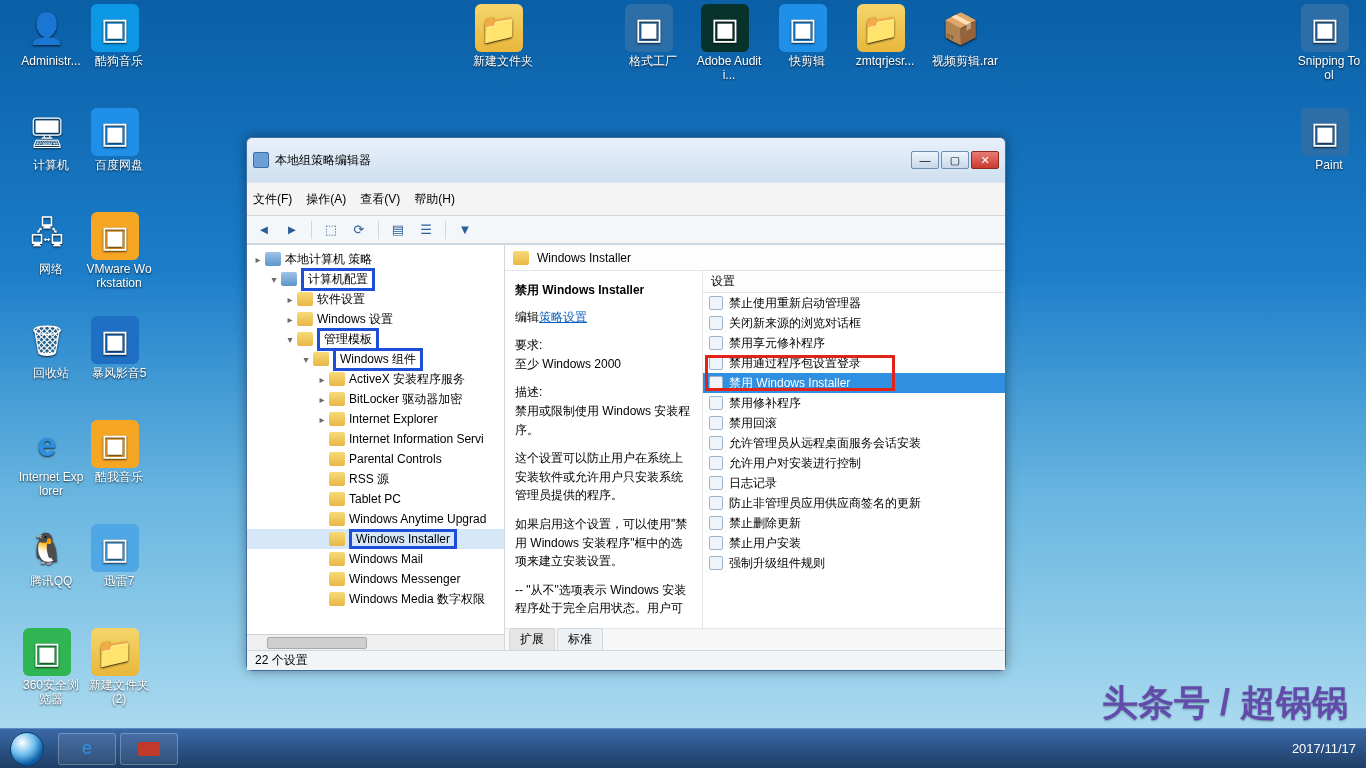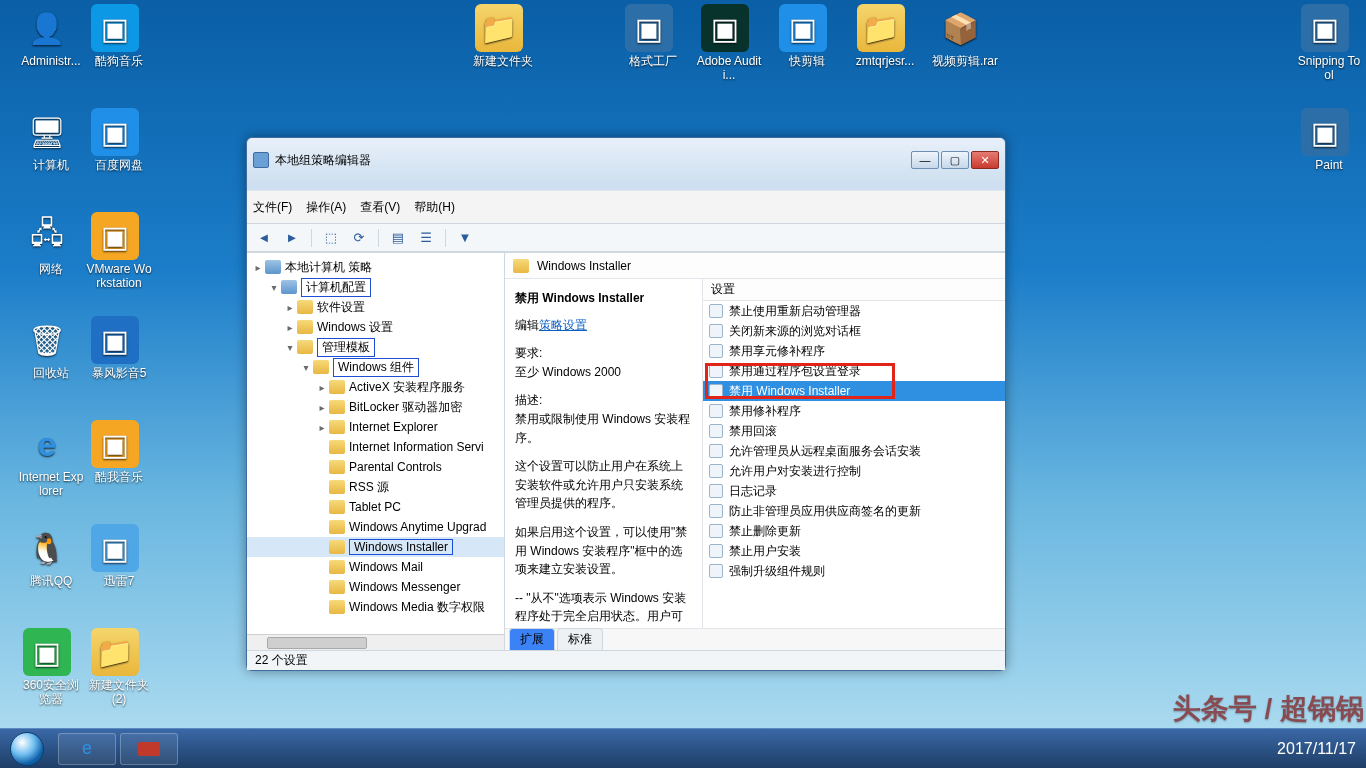--- a/index.html
+++ b/index.html
@@ -17,37 +17,37 @@
 .dicon .lbl { font-size: 12px; line-height: 14px; word-break: break-all; margin-left: 8px; }
 .folder { background: linear-gradient(#f5d56b,#e9b73b); border-radius:4px; }
 .sq { background:#2c6ea8; }
 
 .taskbar { position:absolute; left:0; right:0; bottom:0; height:40px;
   background: linear-gradient(#3a68a7,#1e3e66); border-top:1px solid #5a8ac1;
   display:flex; align-items:center; }
 .start { width:54px; height:40px; display:flex;align-items:center;justify-content:center; }
 .start .orb { width:34px;height:34px;border-radius:50%; background:radial-gradient(circle at 35% 30%, #fff, #6fbef0 40%, #0f5fa8 70%); border:1px solid #0b3e6d; position:relative;}
 .tbtn { width:58px; height:32px; margin-left:4px; border:1px solid rgba(255,255,255,.25); border-radius:3px; background:rgba(255,255,255,.08); display:flex;align-items:center;justify-content:center; }
-.clock { margin-left:auto; padding:0 10px; color:#fff; font-size:16px; line-height:14px;}
-
-.wm { position:absolute; right:2px; bottom:40px; color:#7f1d1d; font-size:28px; font-weight:700; opacity:.75; text-shadow:0 1px 2px rgba(0,0,0,.4);}
+.clock { margin-left:auto; padding:0 10px; color:#fff; font-size:13px; line-height:14px;}
+
+.wm { position:absolute; right:18px; bottom:40px; color:#4c1d95; font-size:36px; font-weight:700; opacity:.75; text-shadow:0 1px 2px rgba(0,0,0,.4);}
 
 .window { position:absolute; left:246px; top:137px; width:760px; height:534px;
   border:1px solid #3f6da3; border-radius:6px; background:#cddff0;
   box-shadow:0 0 12px rgba(0,0,0,.4); display:flex; flex-direction:column; }
 .titlebar { height:44px; background:linear-gradient(#e8f0fa,#cfe0f0); border-radius:6px 6px 0 0;
   display:flex; align-items:center; padding:0 6px; }
 .titlebar .ico { width:16px;height:16px;background:#6aa0d6;border:1px solid #3f6da3;border-radius:2px;margin-right:6px;}
 .titlebar .ttl { font-size:12px; flex:1; }
 .winbtns { display:flex; gap:2px;}
 .winbtn { width:28px;height:18px;border:1px solid #6f8fb2;border-radius:2px;
   background:linear-gradient(#eef5fc,#c7d8ea); display:flex;align-items:center;justify-content:center;font-size:11px;}
 .winbtn.close{ background:linear-gradient(#e57b73,#c93b2f); color:#fff; border-color:#8a2a22;}
 .menubar { height:22px; background:#f4f4f4; border-top:1px solid #dfe6ee; border-bottom:1px solid #d0d7df;
-  display:flex; align-items:center; padding:16px 6px; gap:14px; font-size:12px;margin-top:8px;}
+  display:flex; align-items:center; padding:16px 6px; gap:14px; font-size:12px;}
 .toolbar { height:28px; background:#f4f7fa; border-bottom:1px solid #cfd7df;
   display:flex; align-items:center; padding:0 6px; gap:6px;}
 .tb-btn { width:22px;height:22px;border:1px solid transparent;border-radius:2px;display:flex;align-items:center;justify-content:center;font-size:13px;color:#2b5d9b;}
 .tb-sep{ width:1px;height:18px;background:#cfd7df;margin:0 2px;}
 .client { flex:1; display:flex; background:#fff; border-top:1px solid #cfd7df; min-height:0;}
 
 .tree { width:258px; border-right:1px solid #cfd7df; overflow:hidden; position:relative; background:#fff;}
 .tree-inner{ position:absolute; inset:0 0 16px 0; overflow:hidden; padding:4px 0;}
 .node { display:flex; align-items:center; height:20px; font-size:12px; white-space:nowrap; cursor:default;}
 .tw { width:14px; text-align:center; color:#6a6a6a; font-size:10px;}
@@ -64,25 +64,25 @@
 .left { width:198px; padding:10px 10px; font-size:12px; line-height:1.55; border-right:1px solid #e2e6ea; overflow:hidden;}
 .left h3{font-size:12px;font-weight:700;margin-bottom:8px;}
 .left a{color:#0a5fc0;text-decoration:underline;}
 .right { flex:1; display:flex; flex-direction:column; }
 .colhdr{height:22px;border-bottom:1px solid #e2e6ea;display:flex;align-items:center;padding:0 8px;font-size:12px;background:#fdfdfd;}
 .list{flex:1;overflow:hidden;}
 .row{height:20px;display:flex;align-items:center;padding:0 6px;gap:6px;font-size:12px;white-space:nowrap;}
 .row .ric{width:14px;height:14px;border:1px solid #9bb4cc;background:#eef4fa;border-radius:2px;flex:none;}
 .row.sel{background:#2f8fe0;color:#fff;}
 .tabs{height:22px;border-top:1px solid #e2e6ea;display:flex;align-items:flex-end;padding:0 4px;gap:2px;background:#f7f7f7;}
-.tab{padding:2px 10px;border:1px solid #cfd7df;border-bottom:none;border-radius:4px 4px 0 0;background:#3b82f6;font-size:12px;}
+.tab{padding:2px 10px;border:1px solid #cfd7df;border-bottom:none;border-radius:4px 4px 0 0;background:#e5e5e5;font-size:12px;}
 .tab.inactive{background:#eef1f4;}
 .status{height:20px;border-top:1px solid #cfd7df;background:#f2f5f8;display:flex;align-items:center;padding:0 8px;font-size:12px;}
 
-.hl{border:1px solid #1d4ed8; position:relative;}
+.hl{border:3px solid #1d4ed8; position:relative;}
 .hlabs{position:absolute;border:3px solid #e2231a;pointer-events:none;}
 </style>
 </head>
 <body>
 
 <div class="desktop" id="desk">
     <div class="dicon" style="left: 10px; top: 4px;">
       <div class="glyph">👤</div>
       <div class="lbl">Administr...</div>
     </div>

